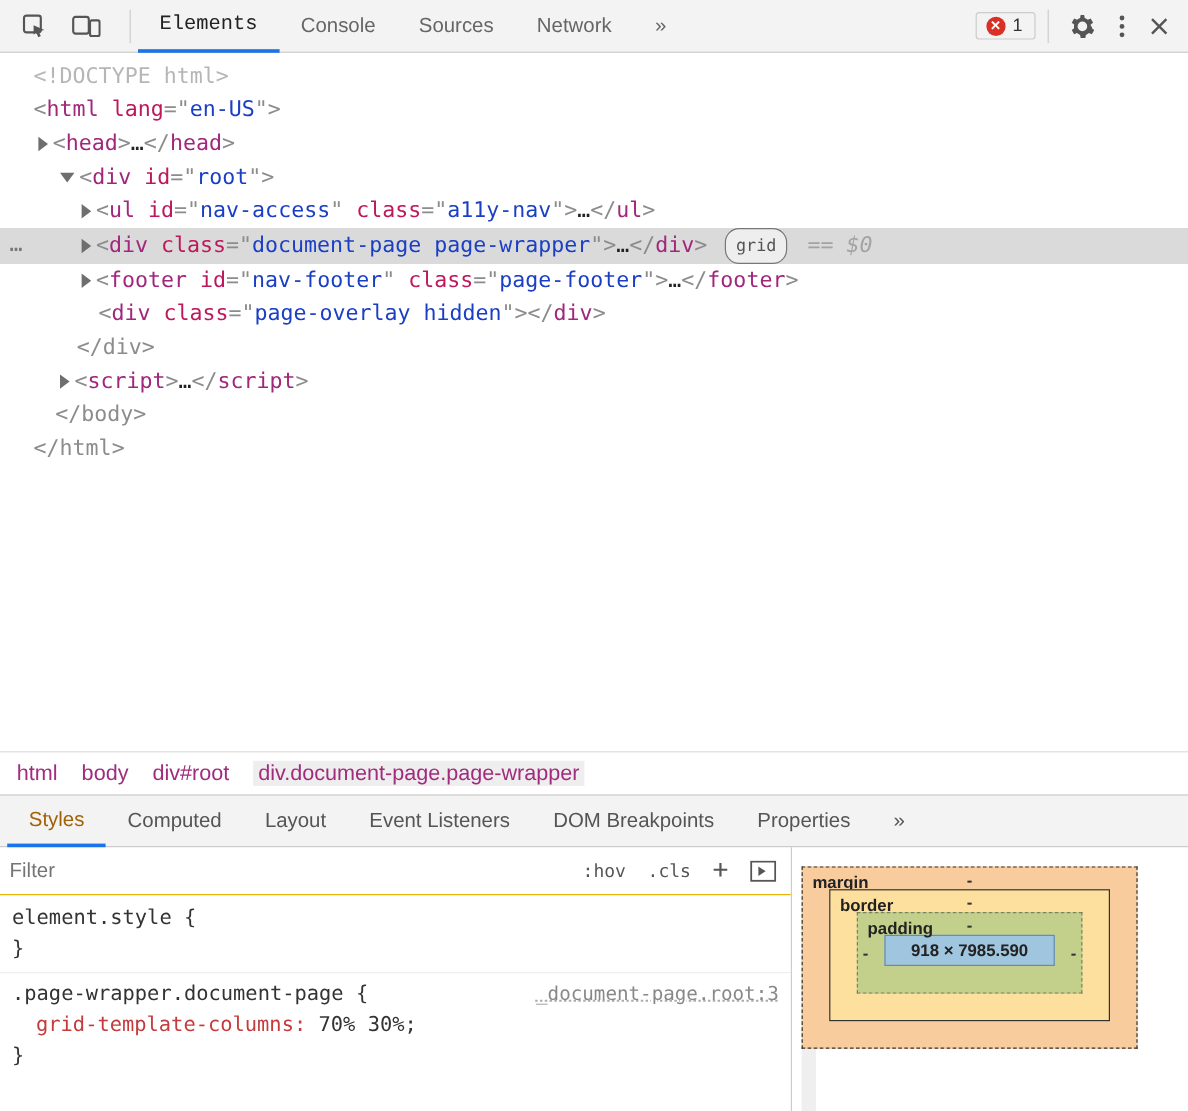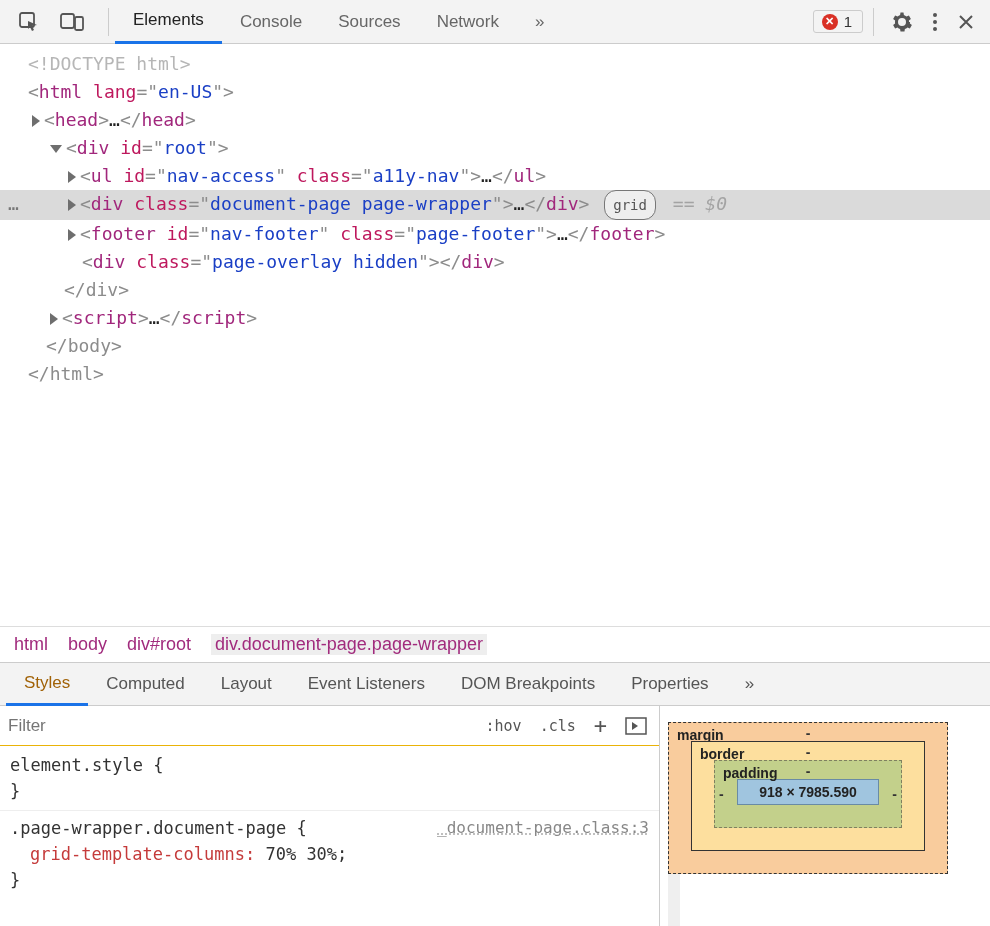--- a/index.html
+++ b/index.html
@@ -27,21 +27,21 @@
   .tb-btn {
     display: flex; align-items: center; justify-content: center;
     padding: 4px 8px; border-radius: 0; color: #555;
   }
   .tb-divider { width: 1px; height: 28px; background: #ccc; margin: 0 6px; }
   .tabs { display: flex; align-items: center; flex: 1; }
   .tab {
     padding: 0 18px; height: 44px; display: flex; align-items: center;
     color: #666; cursor: default;
   }
-  .tab.active { color: #222; border-bottom: 3px solid #1a73e8; font-weight: 500; }
+  .tab.active { color: #222; border-bottom: 3px solid #1a73e8; font-weight: 500; font-family: Liberation Mono, monospace; }
   .tb-right { display: flex; align-items: center; gap: 4px; padding: 0 8px; margin-left: auto; }
   .error-badge {
     display: flex; align-items: center; gap: 6px;
     border: 1px solid #ccc; border-radius: 3px;
     padding: 2px 10px 2px 8px; font-size: 15px; color: #333;
   }
   .error-circle {
     width: 16px; height: 16px; border-radius: 50%;
     background: #d93025; color: #fff;
     display: flex; align-items: center; justify-content: center;
@@ -278,21 +278,21 @@
             </svg>
         </span>
       </div>
     </div>
     <div class="styles-content">
       <div><span class="rule-selector">element.style {</span></div>
       <div>}</div>
       <div style="border-top:1px solid #eee; margin:6px -10px 4px;"></div>
       <div>
         <span class="rule-selector">.page-wrapper.document-page {</span>
-        <span class="rule-source">_document-page.class:3</span>
+        <span class="rule-source">_document-page.root:3</span>
       </div>
       <div>
         <span class="prop-name"><span>grid-template-columns</span>:</span>
         <span class="prop-val">70% 30%;</span>
       </div>
       <div>}</div>
     </div>
   </div>
 
   <div class="box-model-pane">

